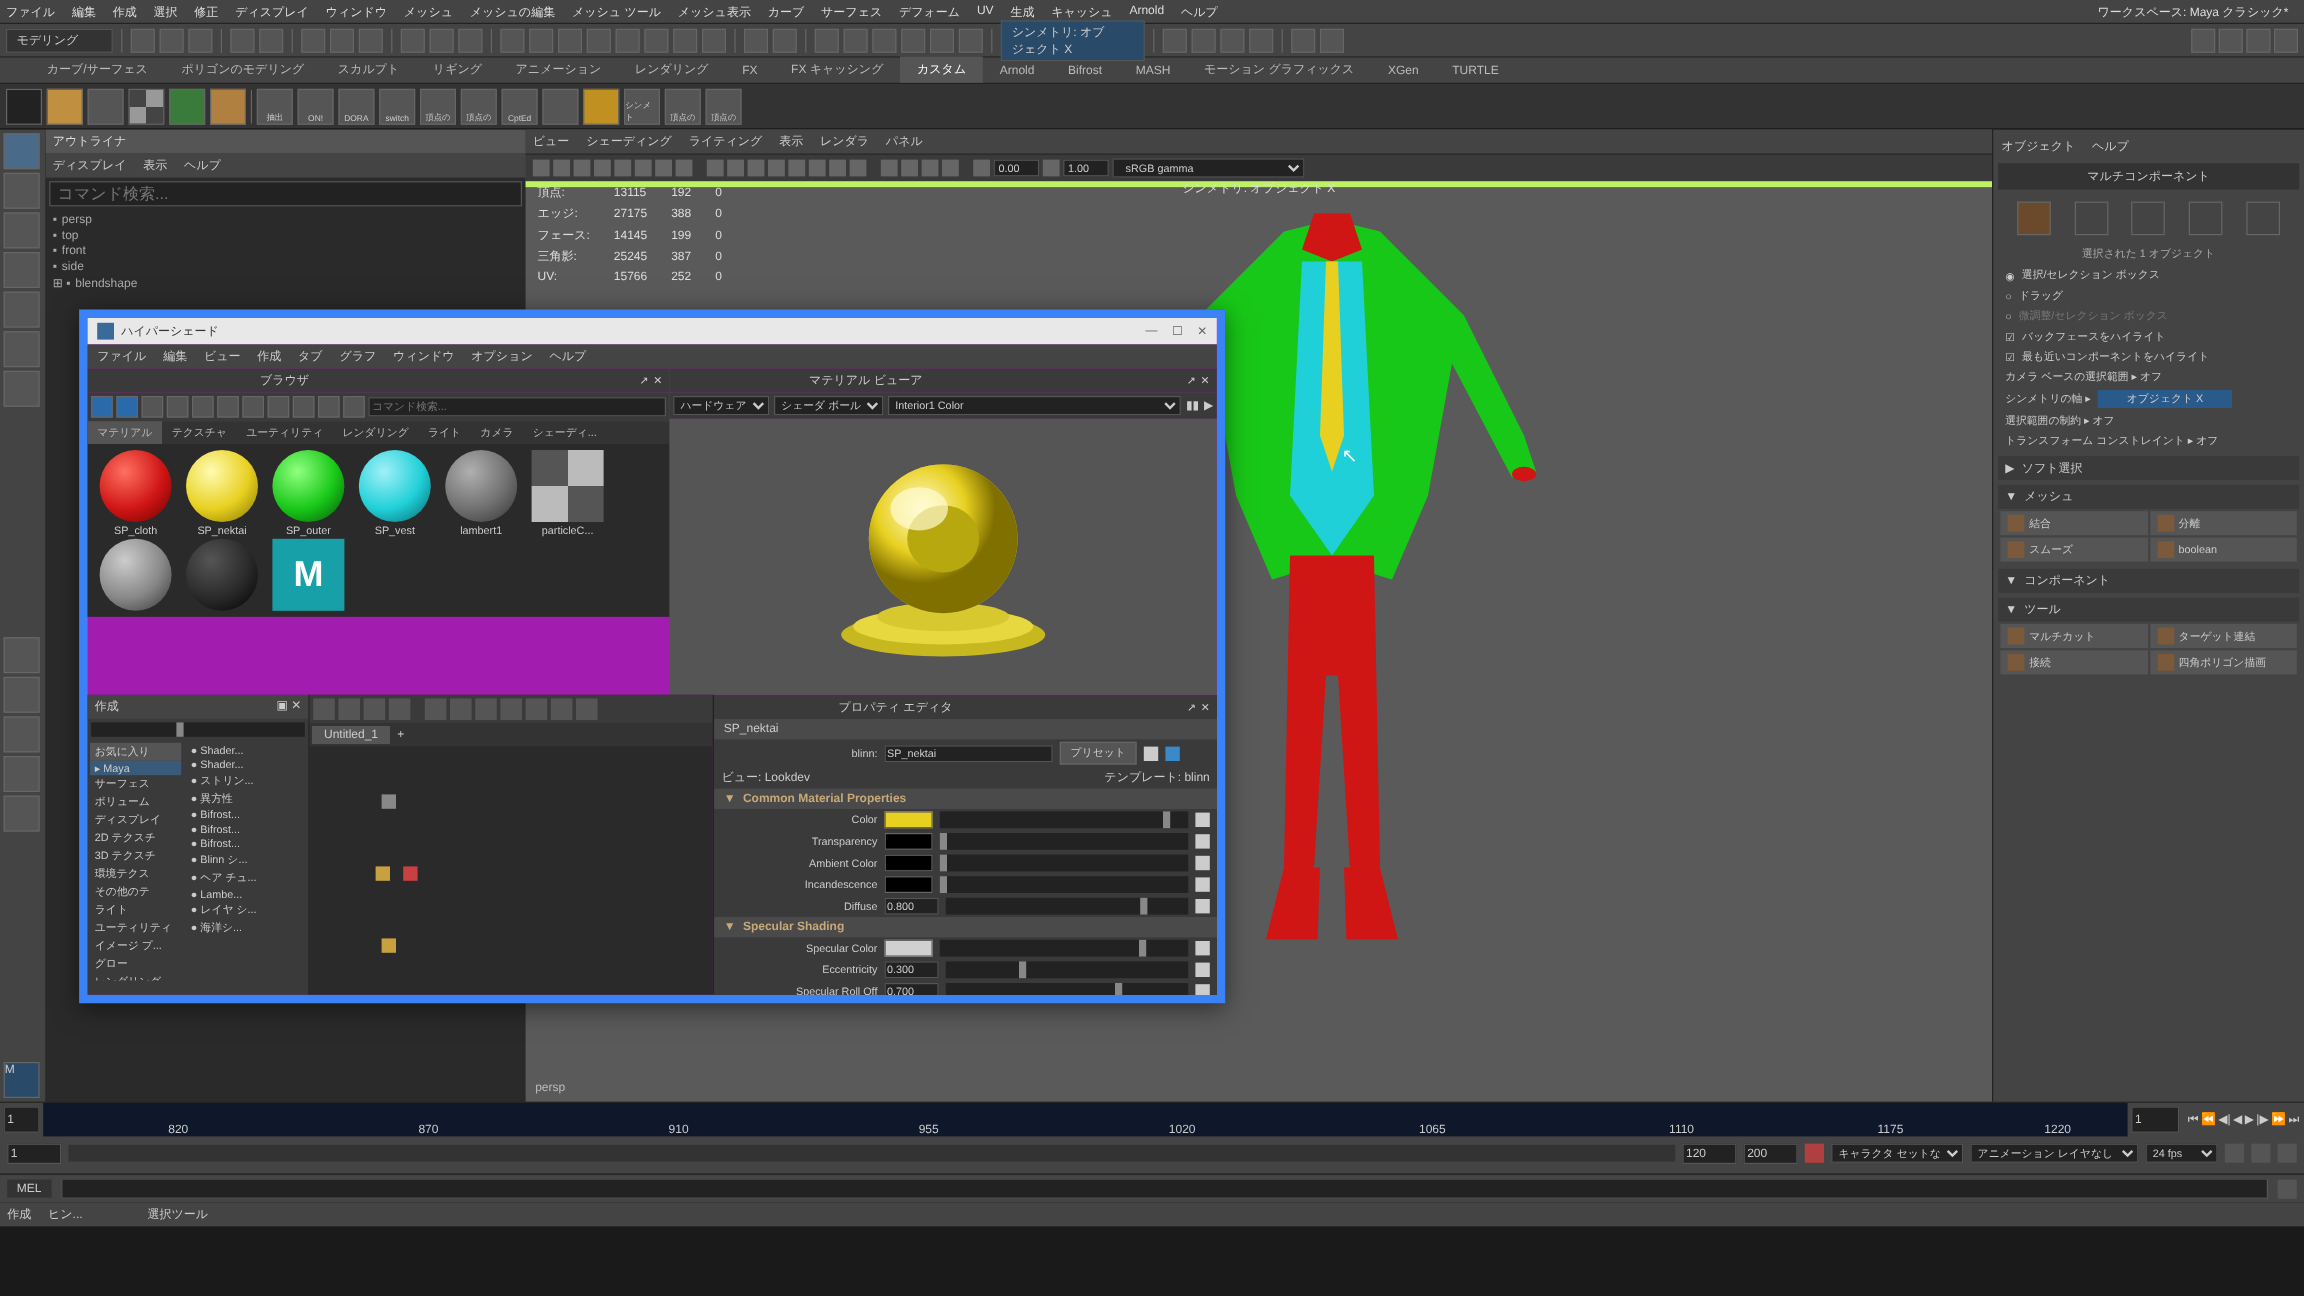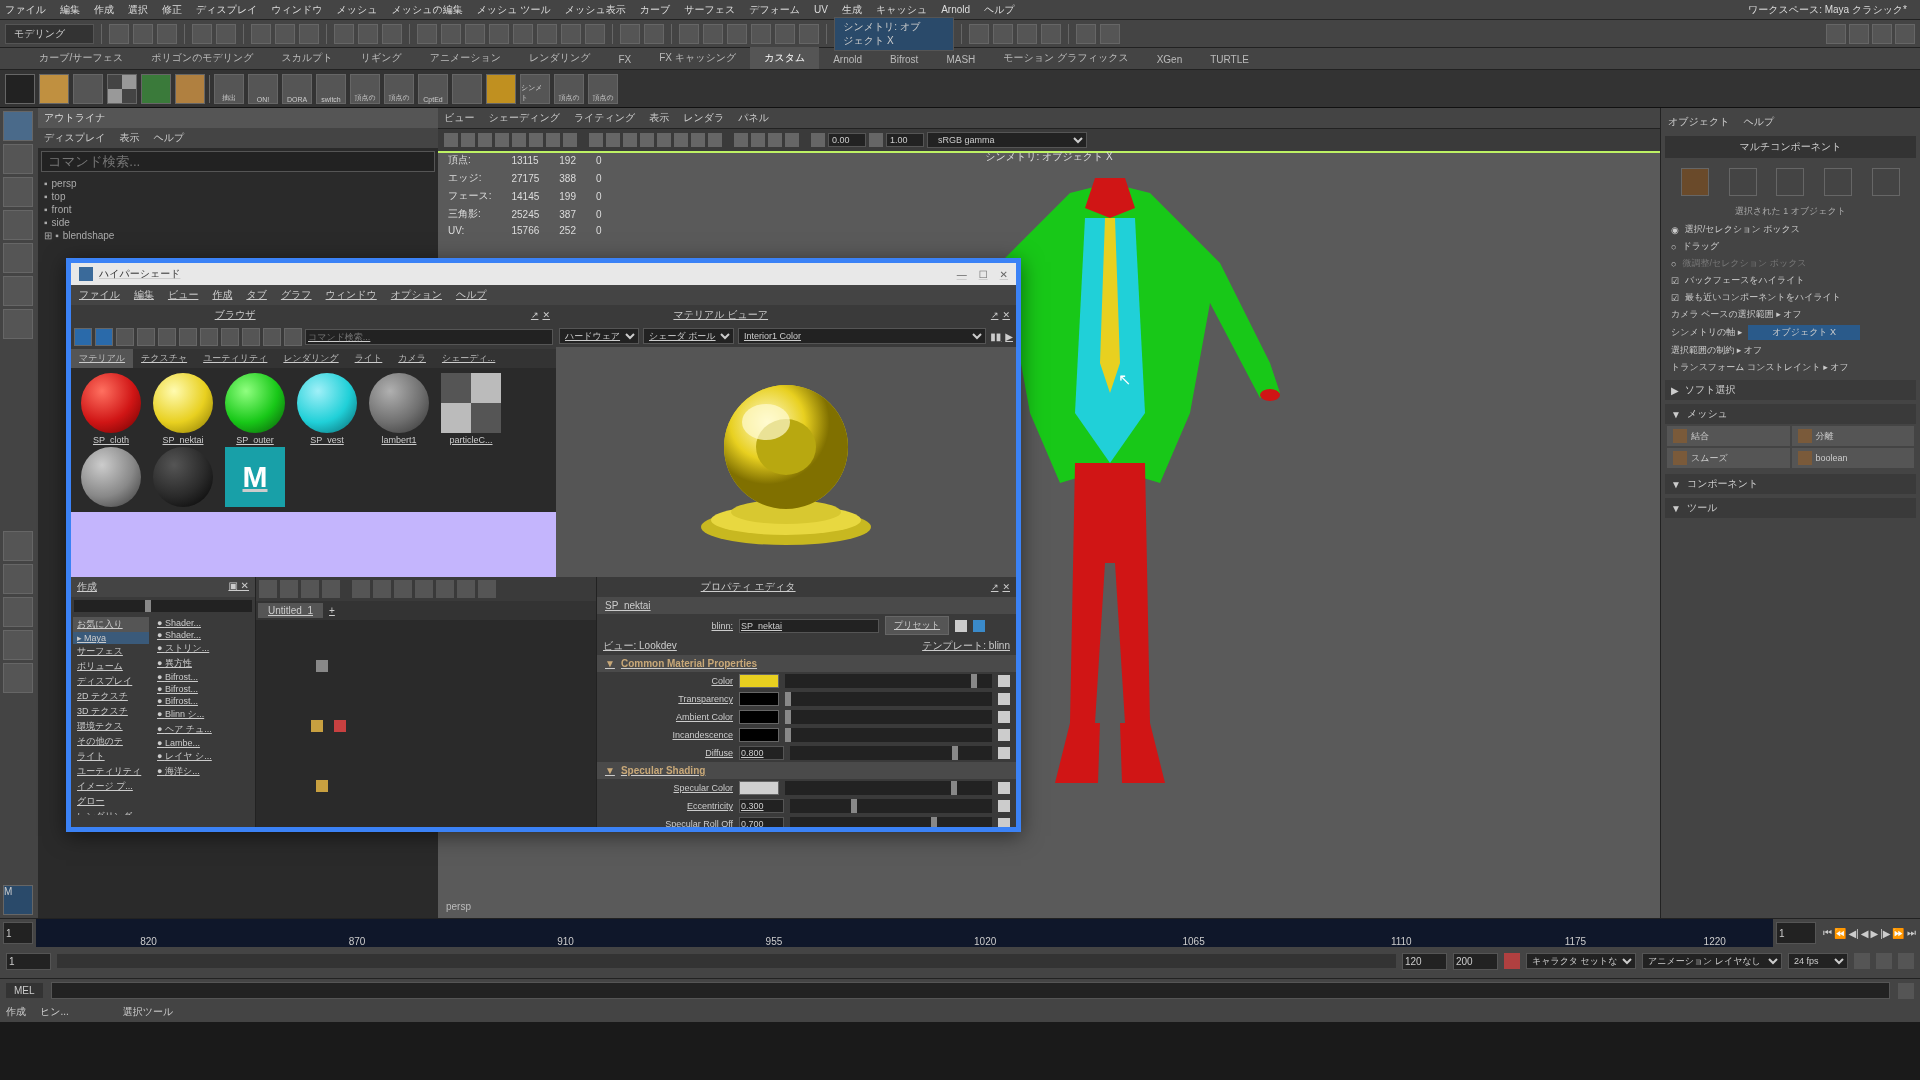--- a/index.html
+++ b/index.html
@@ -24,30 +24,30 @@
 .center-col { flex: 1; position: relative; background: #2a2a2a; }
 .right-panel { width: 260px; background: #444; border-left: 1px solid #222; padding: 4px; }
 .outliner-container { position: absolute; left: 0; top: 0; width: 400px; }
 .outliner-hdr { background: #555; color: #ddd; padding: 3px 6px; }
 .outliner-menus { background: #444; padding: 3px 6px; display: flex; gap: 14px; }
 .outliner-search { background: #222; border: 1px solid #555; margin: 3px; padding: 2px 6px; color: #888; width: calc(100% - 6px); }
 .outliner-items { padding: 2px 6px; }
 .outliner-items div { padding: 1px 0; color: #aaa; display: flex; align-items: center; gap: 4px; }
 .vp-container { position: absolute; left: 400px; top: 0; right: 0; bottom: 0; background: #5a5a5a; }
 .vp-menus { background: #444; padding: 3px 6px; display: flex; gap: 14px; border-bottom: 1px solid #222; }
-.vp-toolbar { background: #3a3a3a; padding: 3px 6px; display: flex; align-items: center; gap: 3px; border-bottom: 2px solid #bef264; }
+.vp-toolbar { background: #3a3a3a; padding: 3px 6px; display: flex; align-items: center; gap: 3px; border-bottom: 5px solid #bef264; }
 .vp-toolbar .vt-icon { width: 14px; height: 14px; background: #666; }
 .vp-toolbar input { background: #222; border: 1px solid #555; color: #ccc; padding: 1px 3px; width: 38px; font-size: 9px; }
 .vp-toolbar .gamma { background: #222; border: 1px solid #555; color: #ccc; padding: 1px 6px; width: 160px; font-size: 9px; }
 .vp-stats { position: absolute; left: 8px; top: 42px; font-size: 10px; color: #ddd; }
 .vp-stats table td { padding: 1px 18px 1px 0; }
 .vp-symlabel { position: absolute; top: 42px; left: 50%; transform: translateX(-50%); color: #ddd; font-size: 10px; }
 .vp-camlabel { position: absolute; bottom: 6px; left: 8px; color: #bbb; font-size: 10px; }
 .vp-char { position: absolute; left: 55%; top: 55px; transform: translateX(-50%); }
-.hypershade { position: absolute; left: 28px; top: 150px; width: 955px; background: #c4b5fd; border: 5px solid #3b82f6; box-shadow: 0 4px 20px rgba(0,0,0,0.5); text-decoration: underline; }
+.hypershade { position: absolute; left: 28px; top: 150px; width: 955px; background: #a21caf; border: 7px solid #3b82f6; box-shadow: 0 4px 20px rgba(0,0,0,0.5); }
 .hs-title { background: #e8e8e8; color: #333; padding: 4px 8px; display: flex; align-items: center; gap: 6px; }
 .hs-title .win-btns { margin-left: auto; display: flex; gap: 12px; color: #666; }
 .hs-menus { background: #444; padding: 3px 8px; display: flex; gap: 14px; color: #ccc; }
 .hs-body { display: flex; }
 .hs-left { width: 485px; }
 .hs-right { flex: 1; }
 .hs-panel-hdr { background: #3a3a3a; padding: 3px 6px; display: flex; align-items: center; }
 .hs-panel-hdr .win-ctrls { margin-left: auto; display: flex; gap: 4px; font-size: 9px; }
 .hs-browser-tb { background: #3a3a3a; padding: 3px; display: flex; align-items: center; gap: 3px; }
 .hs-browser-tb .bt { width: 18px; height: 18px; background: #555; border: 1px solid #666; }
@@ -733,20 +733,38 @@
           <div class="ic"></div>
           <span>スムーズ</span>
         </div>
       <div class="bt">
           <div class="ic"></div>
           <span>boolean</span>
         </div>
     </div>
     <div class="section-hdr">▼ <span>コンポーネント</span></div>
     <div class="section-hdr">▼ <span>ツール</span></div>
+    <div class="btn-grid">
+      <div class="bt">
+          <div class="ic"></div>
+          <span>マルチカット</span>
+        </div>
+      <div class="bt">
+          <div class="ic"></div>
+          <span>ターゲット連結</span>
+        </div>
+      <div class="bt">
+          <div class="ic"></div>
+          <span>接続</span>
+        </div>
+      <div class="bt">
+          <div class="ic"></div>
+          <span>四角ポリゴン描画</span>
+        </div>
+    </div>
   </div>
 </div>
 
 <div class="timeline">
   <div style="display:flex;height:28px">
     <input style="width: 30px; margin: 3px;" value="1">
     <div class="tl-ruler">
       <span style="position:absolute;left:6%">820</span>
       <span style="position:absolute;left:18%">870</span>
       <span style="position:absolute;left:30%">910</span>

